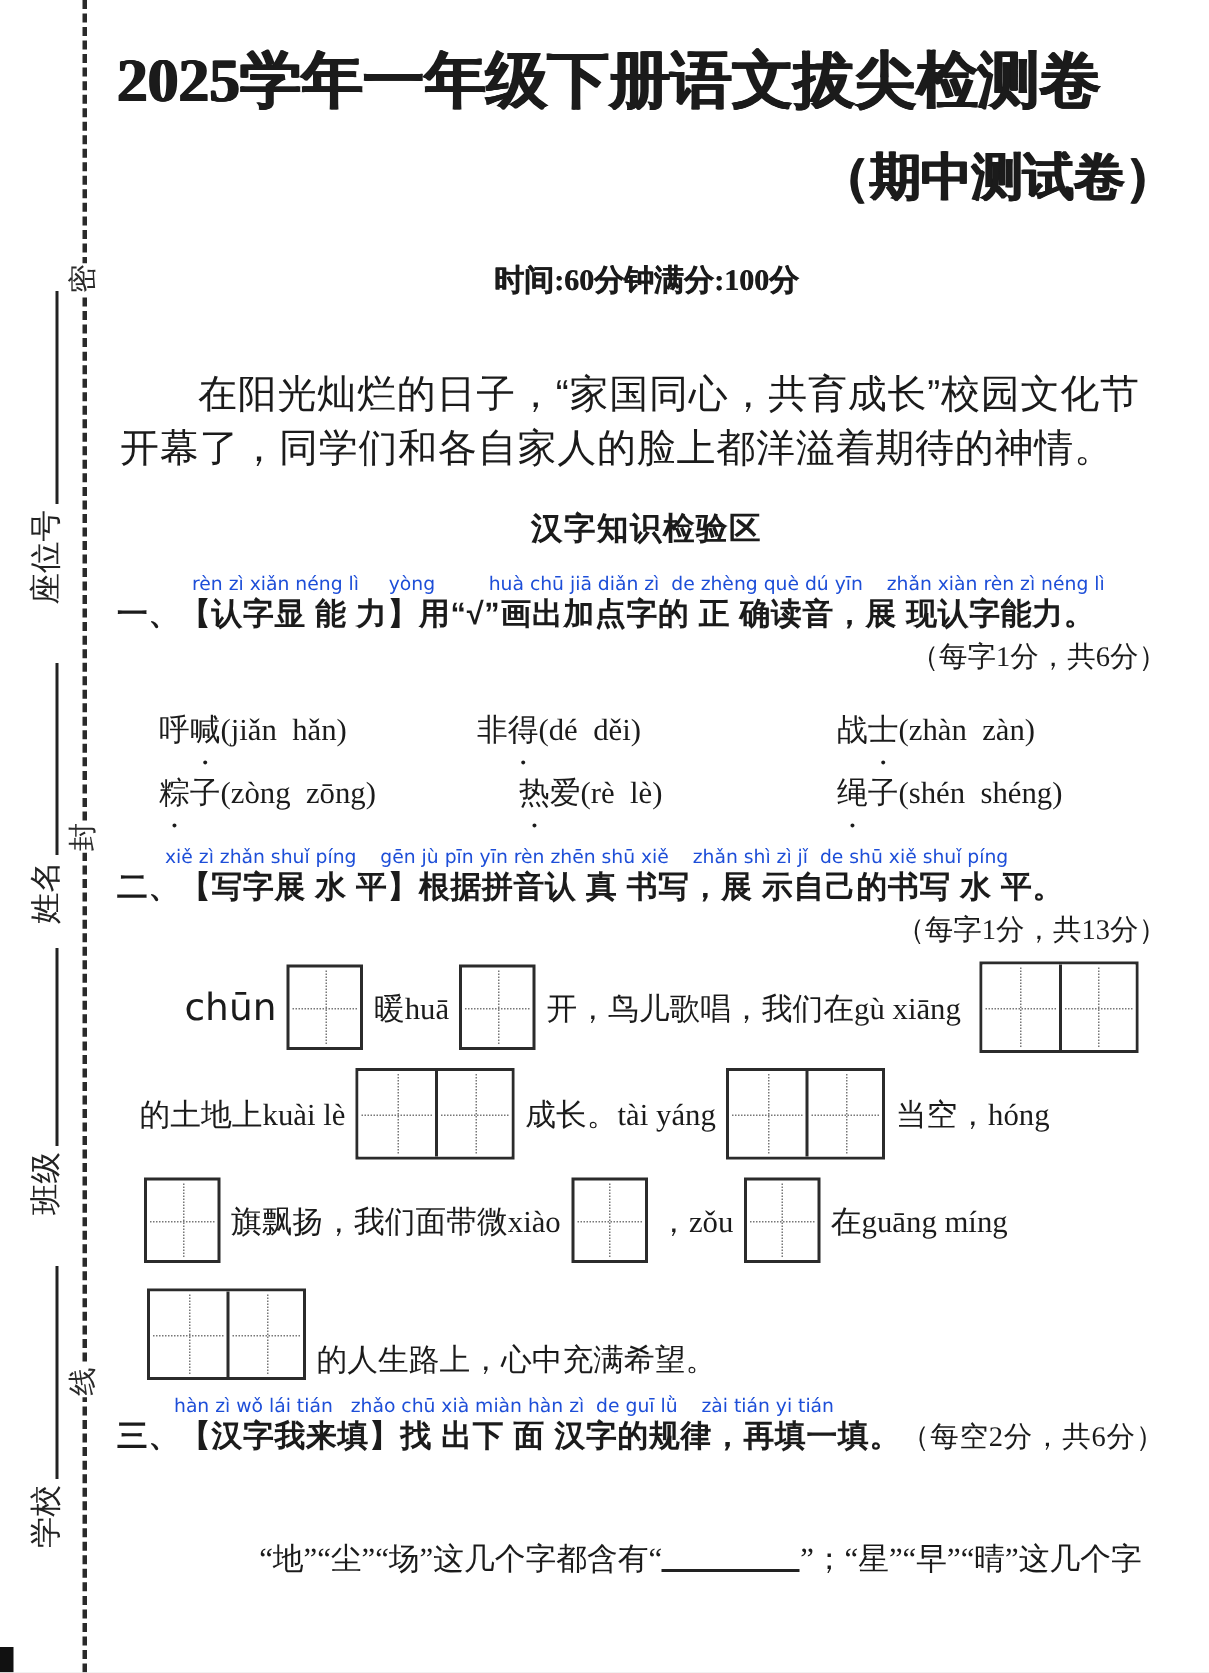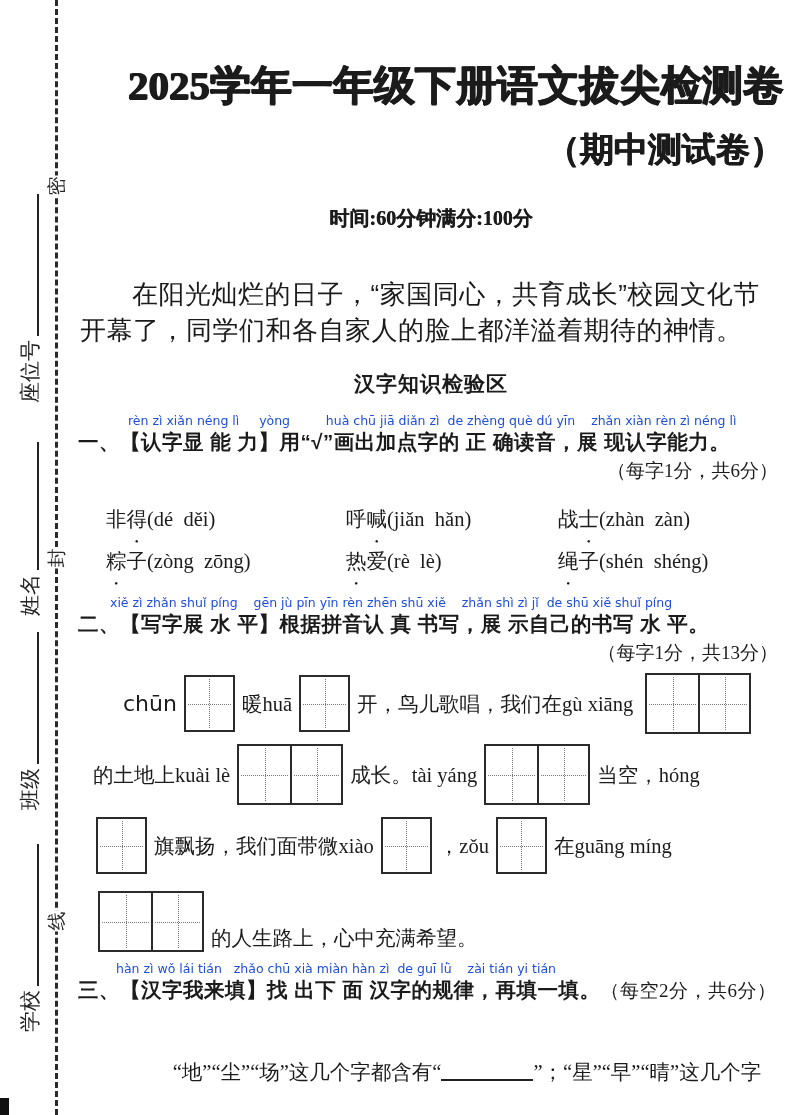--- a/index.html
+++ b/index.html
@@ -35,21 +35,21 @@
     border-bottom:2px solid #222; margin-left:4px;
   }
   .corner-artifact {
     position:absolute; left:0; bottom:0; width:9px; height:17px; background:#111;
   }
 
   
   .main { position:absolute; left:78px; top:0; width:706px; }
 
   .title {
-    margin-top:58px; text-align:right;
+    margin-top:26px; text-align:left;
     font-size:41px; font-weight:900; letter-spacing:0px;
     text-shadow:0.7px 0 0 currentColor, -0.7px 0 0 currentColor, 0 0.5px 0 currentColor;
     white-space:nowrap;
   }
   .subtitle {
     margin-top:14px; text-align:right;
     font-size:34px; font-weight:900;
     text-shadow:0.6px 0 0 currentColor, -0.6px 0 0 currentColor;
   }
   .time-line {
@@ -93,21 +93,21 @@
     content:"•"; position:absolute; left:50%; bottom:-0.62em;
     transform:translateX(-50%); font-size:0.55em; line-height:1;
   }
 
   
   .write-row {
     display:flex; align-items:center;
     min-height:71px; font-size:20.5px; white-space:pre;
   }
   .wtxt { white-space:pre; }
-  .py { font-family:"DejaVu Sans", sans-serif; font-size:22px; }
+  .py { font-family:"DejaVu Sans", sans-serif; font-size:25px; }
   .box, .cell {
     width:51px; height:57px; position:relative; background:#fff;
   }
   .box { border:2px solid #2b2b2b; margin:0 7px; }
   .box::before, .cell::before {
     content:""; position:absolute; top:2px; bottom:2px; left:50%;
     border-left:1.5px dotted #777;
   }
   .box::after, .cell::after {
     content:""; position:absolute; left:2px; right:2px; top:50%;
@@ -158,22 +158,22 @@
     <p class="intro">在阳光灿烂的日子，“家国同心，共育成长”校园文化节开幕了，同学们和各自家人的脸上都洋溢着期待的神情。</p>
 
     <div class="section-heading">汉字知识检验区</div>
 
     <div style="margin-top:16px; padding-left:50px;" class="pinyin">rèn zì xiǎn néng lì     yòng         huà chū jiā diǎn zì  de zhèng què dú yīn    zhǎn xiàn rèn zì néng lì</div>
     <div class="stem">一、【认字显 能 力】用“√”画出加点字的 正 确读音，展 现认字能力。</div>
     <div class="points">（每字1分，共6分）</div>
 
     <div class="opt-grid">
       <div class="opt-row">
+        <span class="opt opt-c2"><span>呼</span><span class="dotchar">喊</span><span>(jiǎn  hǎn)</span></span>
         <span class="opt opt-c1"><span>非</span><span class="dotchar">得</span><span>(dé  děi)</span></span>
-        <span class="opt opt-c2"><span>呼</span><span class="dotchar">喊</span><span>(jiǎn  hǎn)</span></span>
         <span class="opt"><span>战</span><span class="dotchar">士</span><span>(zhàn  zàn)</span></span>
       </div>
       <div class="opt-row">
         <span class="opt opt-c1"><span></span><span class="dotchar">粽</span><span>子(zòng  zōng)</span></span>
         <span class="opt opt-c2"><span></span><span class="dotchar">热</span><span>爱(rè  lè)</span></span>
         <span class="opt"><span></span><span class="dotchar">绳</span><span>子(shén  shéng)</span></span>
       </div>
     </div>
 
     <div style="margin-top:14px; padding-left:32px;" class="pinyin">xiě zì zhǎn shuǐ píng    gēn jù pīn yīn rèn zhēn shū xiě    zhǎn shì zì jǐ  de shū xiě shuǐ píng</div>

